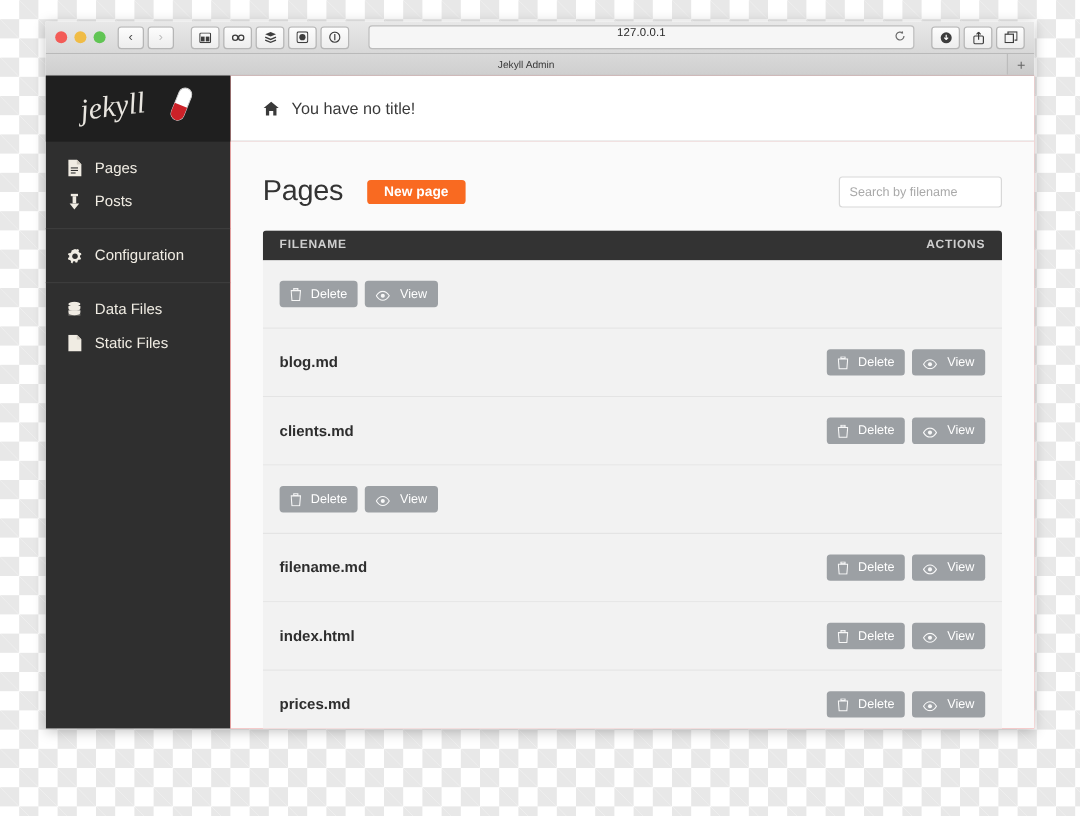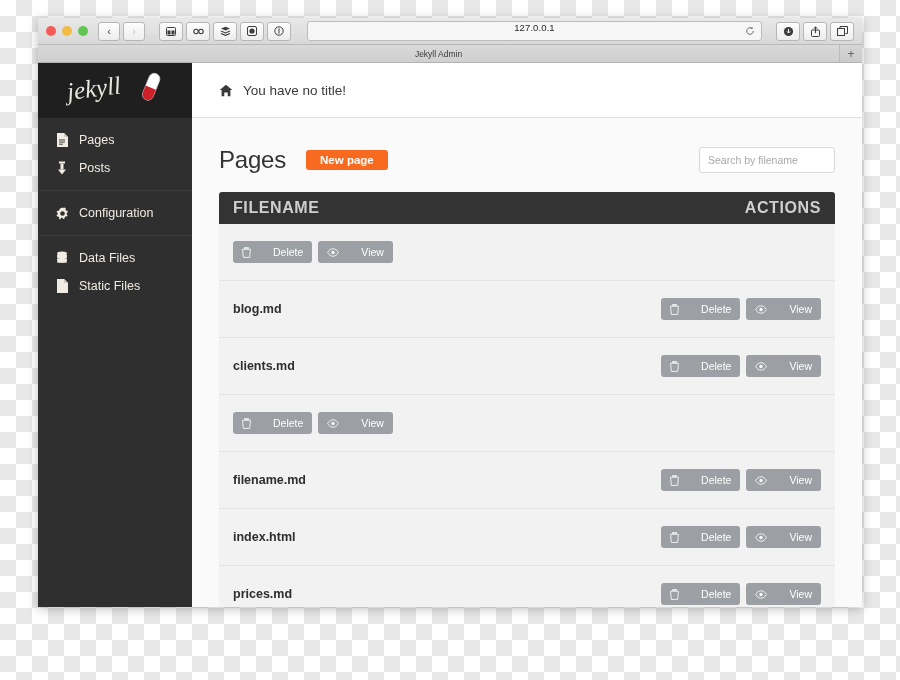--- a/index.html
+++ b/index.html
@@ -215,21 +215,21 @@
     font-family: inherit;
     outline: none;
   }
   .search-input::placeholder { color: #a9a9a9; }
 
   
   .table { border-radius: 3px 3px 0 0; overflow: hidden; }
   .table-head {
     background: #333333;
     color: #cfcfcf;
-    font-size: 16px;
+    font-size: 10px;
     letter-spacing: 0.6px;
     display: flex;
     padding: 7px 14px;
     font-weight: bold;
   }
   .th-filename { flex: 1; }
   .th-actions { text-align: right; }
 
   .table-row {
     display: flex;
@@ -247,21 +247,21 @@
     font-weight: bold;
   }
   .row-actions { display: flex; gap: 6px; }
   .act-btn {
     background: #9ca0a4;
     color: #ffffff;
     font-size: 10.5px;
     padding: 5px 9px;
     border-radius: 3px;
     border: none;
-    display: flex; align-items: center; gap: 22px;
+    display: flex; align-items: flex-end; gap: 8px;
     cursor: pointer;
     font-family: inherit;
     line-height: 1.2;
   }
   .act-btn svg { display: block; opacity: 0.92; }
 </style>
 </head>
 <body>
 
 <div class="browser-window">

